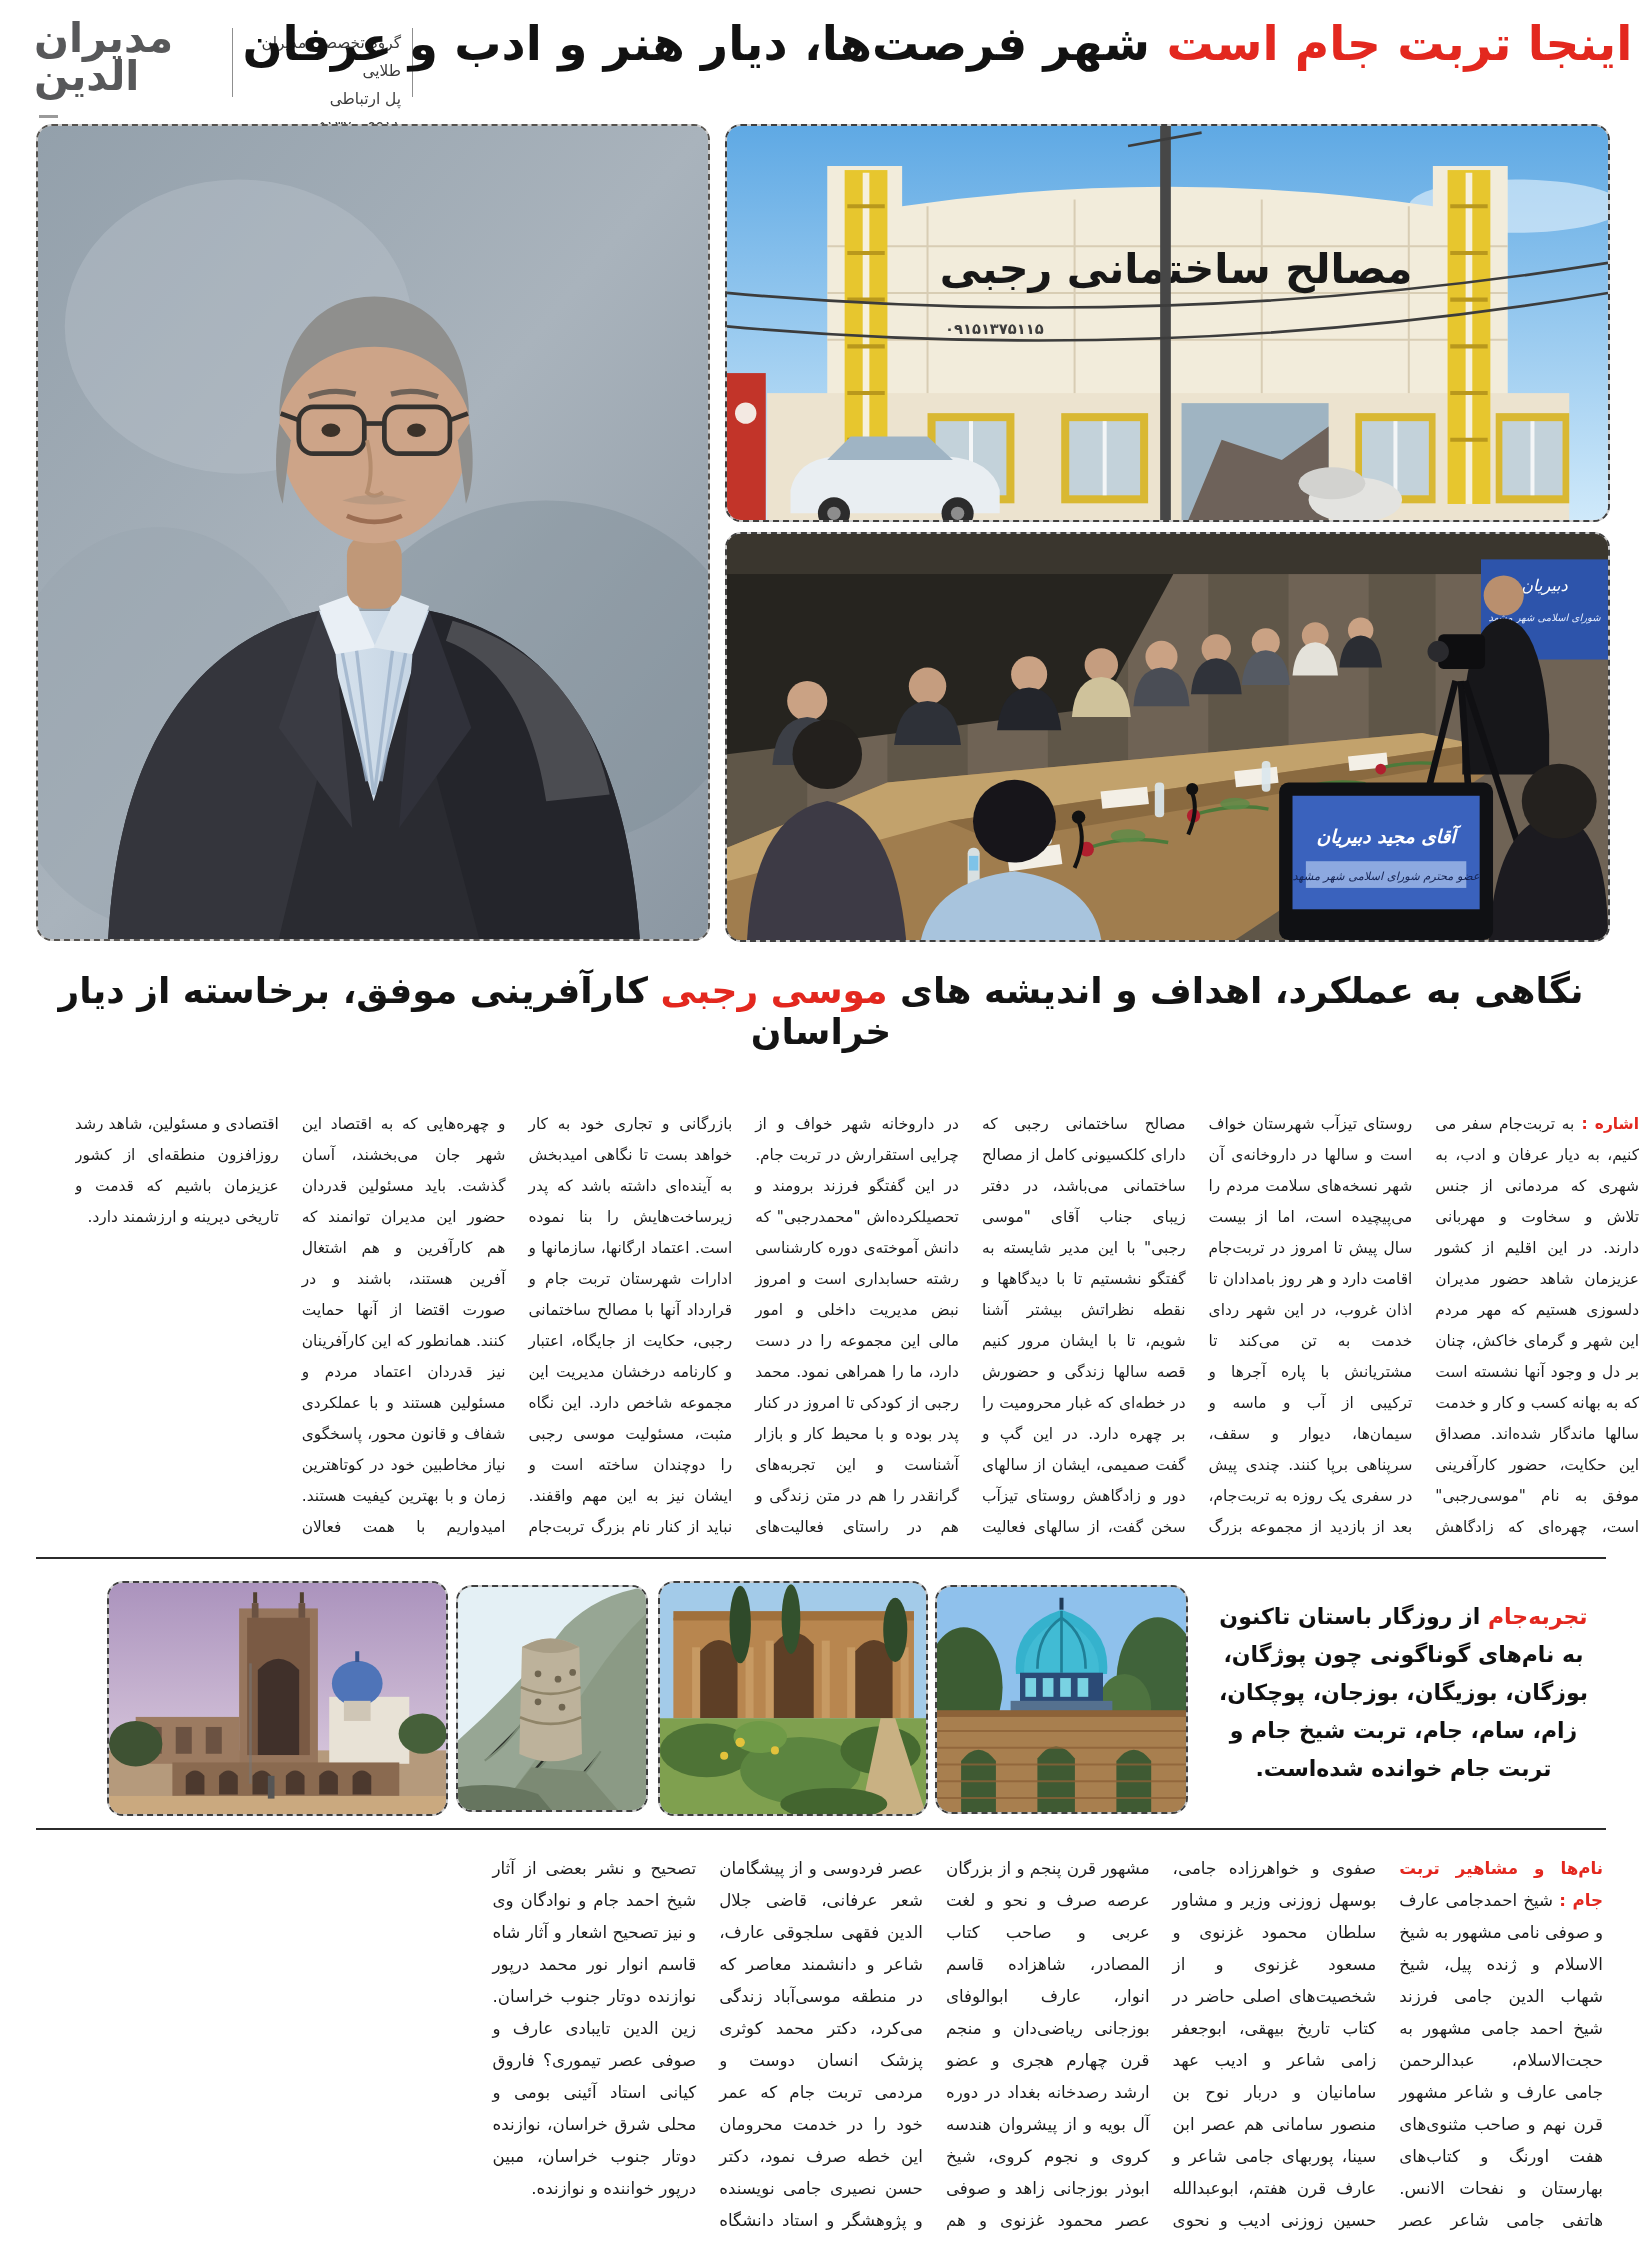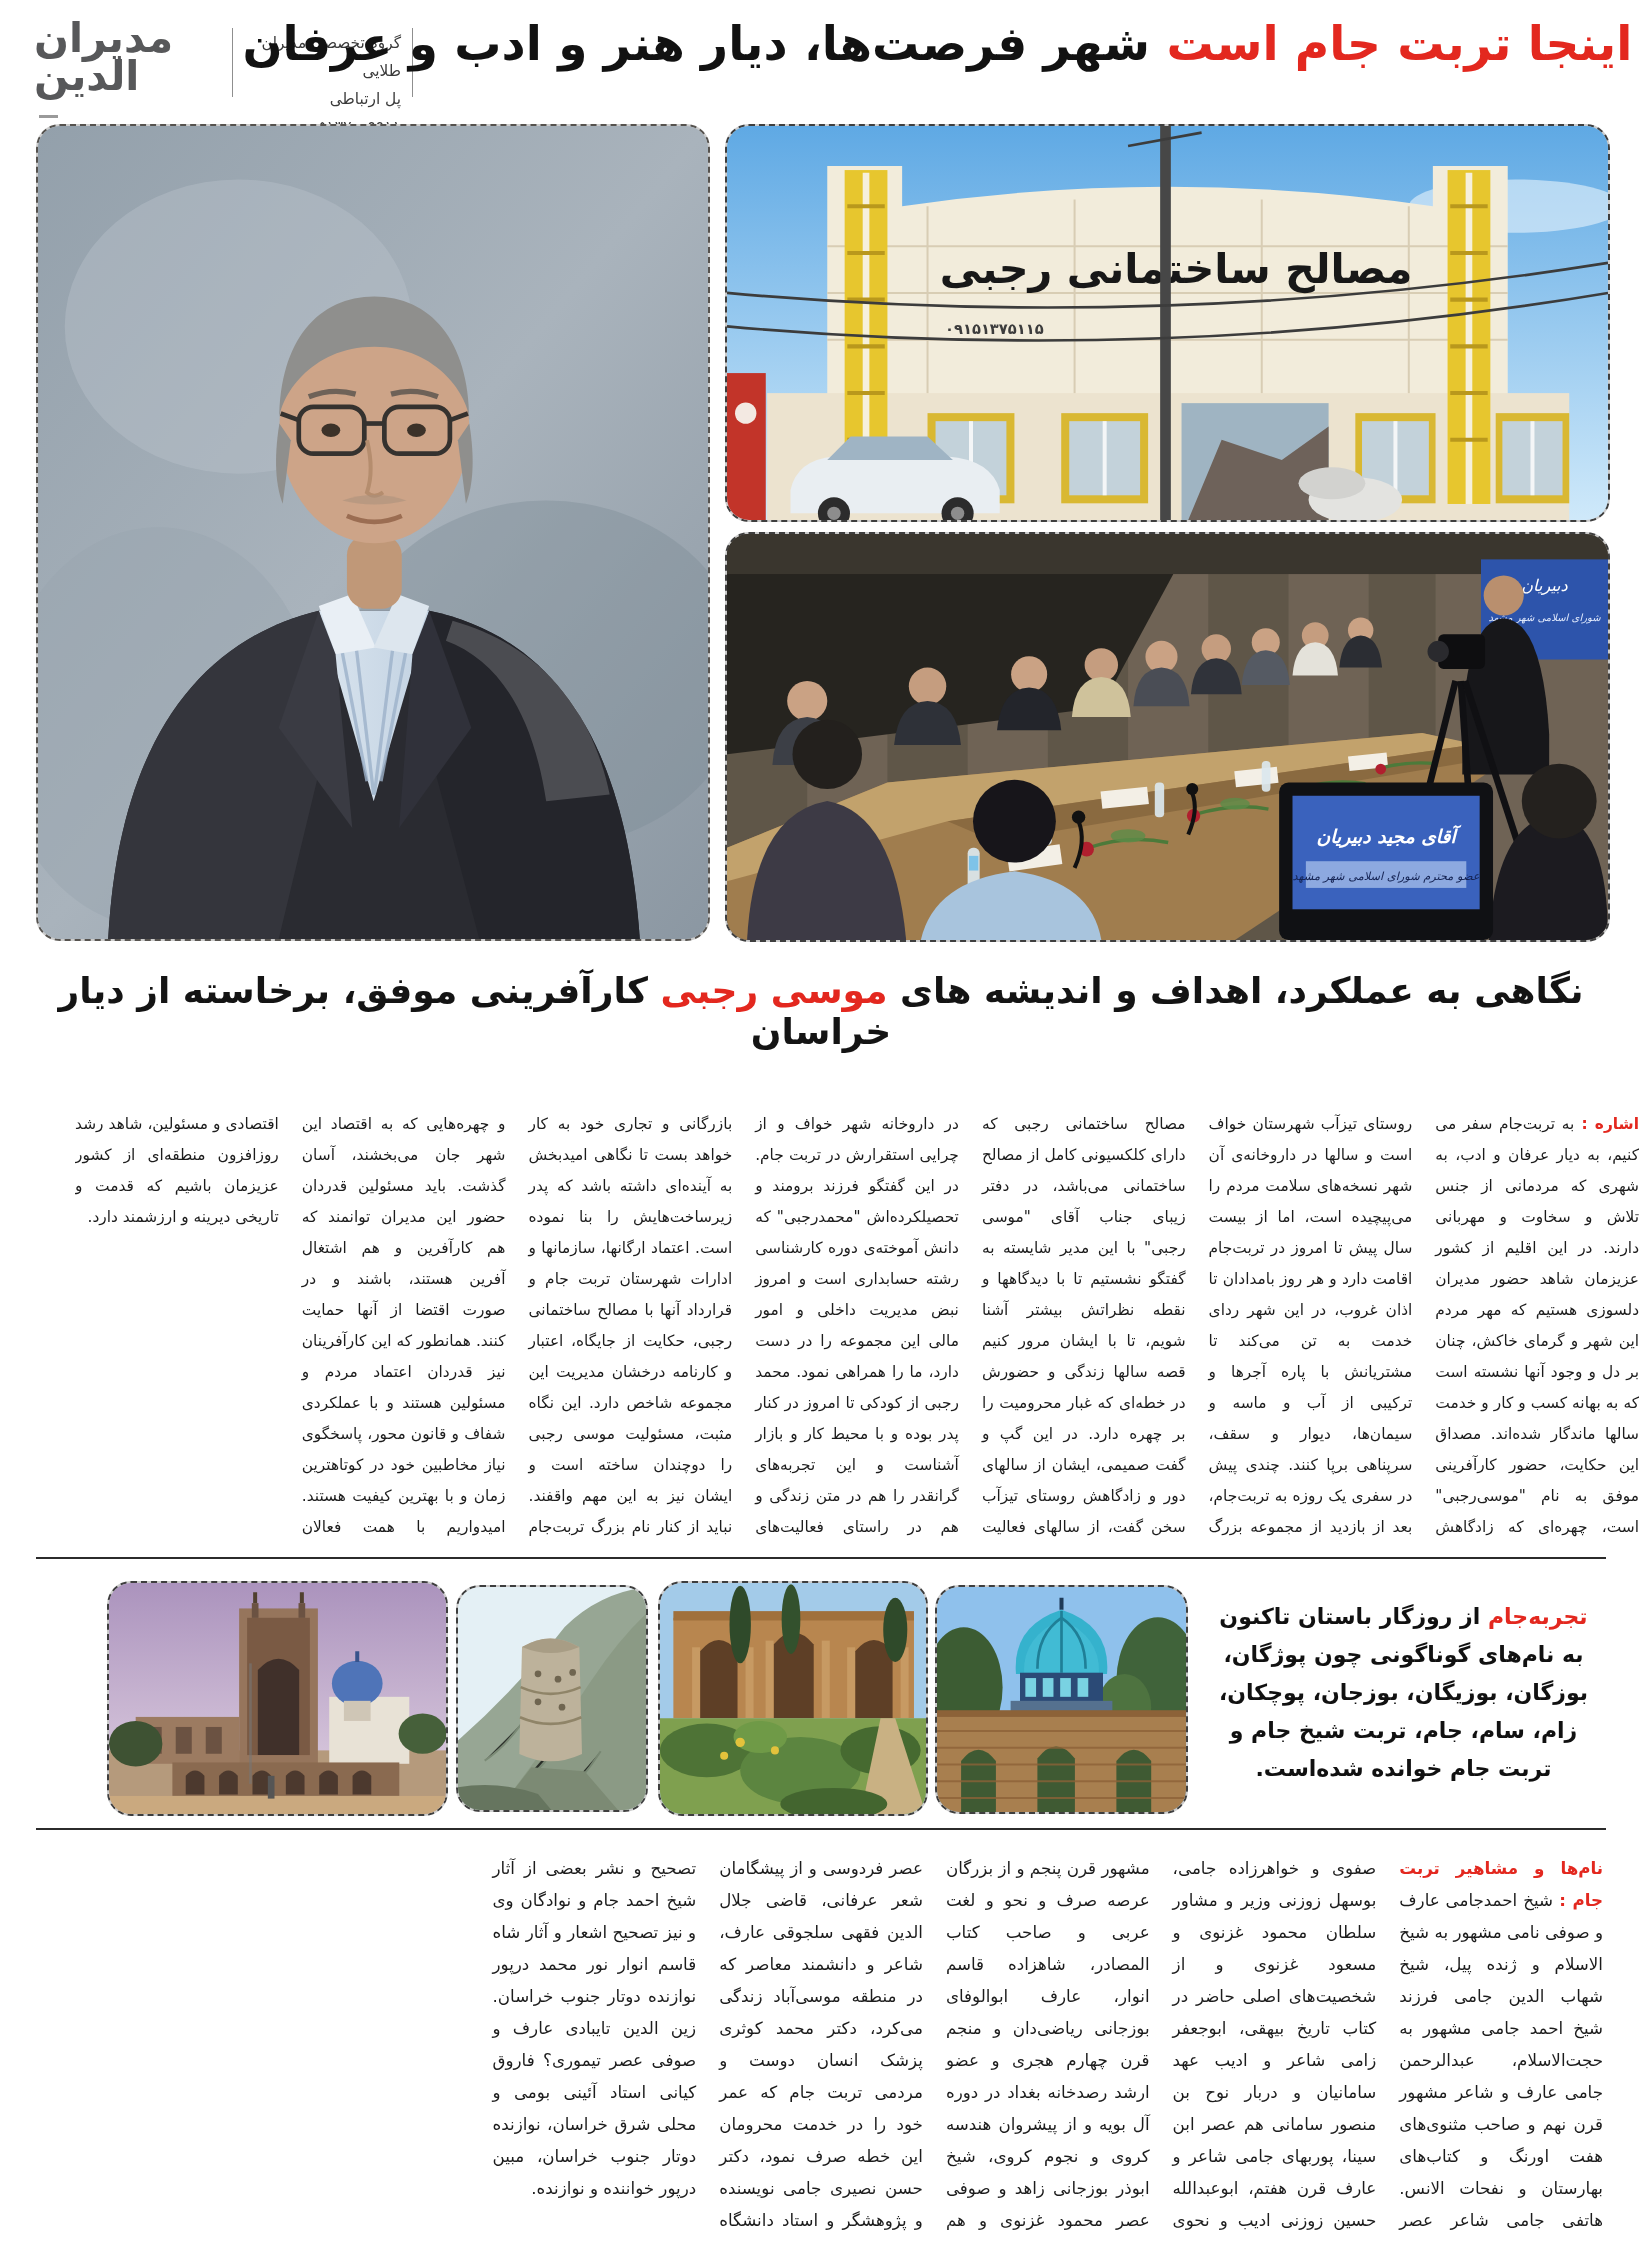--- a/index.html
+++ b/index.html
@@ -11,21 +11,21 @@
   .logo-dash{position:absolute;left:40px;top:115px;width:18.7px;height:2.7px;background:#9a9a9a;}
   .hdr-divider{position:absolute;top:28px;width:1.3px;height:69px;background:#8f8f8f;}
   .hdr-col{position:absolute;top:29px;text-align:right;direction:rtl;color:#3a3a3a;}
   .hdr-col .fa-line{font-size:15.4px;line-height:28px;}
   .hdr-col .en-line{font-family:"Liberation Sans",sans-serif;font-size:17.4px;letter-spacing:2px;
                     color:#4a4a4a;line-height:27px;direction:ltr;}
   .headline{position:absolute;top:16px;right:10.7px;width:1270px;text-align:right;direction:rtl;
             font-weight:bold;font-size:47px;white-space:nowrap;color:#121212;}
   .headline .red{color:#e3281f;}
   
-  .photo{position:absolute;border:2px dashed #3e3e3e;border-radius:24px;overflow:hidden;background:#ccc;}
+  .photo{position:absolute;border:2px dashed #3e3e3e;border-radius:16px;overflow:hidden;background:#ccc;}
   .photo svg{display:block;width:100%;height:100%;}
   #portrait{left:37px;top:124px;width:670px;height:813px;border-color:#55524e;}
   #building{left:726px;top:124px;width:881px;height:394px;}
   #meeting{left:726px;top:532px;width:881px;height:406px;font-style:italic;}
   
   .section-title{position:absolute;top:970px;left:0;width:100%;text-align:center;direction:rtl;
                  font-weight:bold;font-size:36px;color:#141414;}
   .section-title .red{color:#e3281f;text-align:center;}
   
   .article{position:absolute;direction:rtl;text-align:justify;color:#1c1c1c;overflow:hidden;

